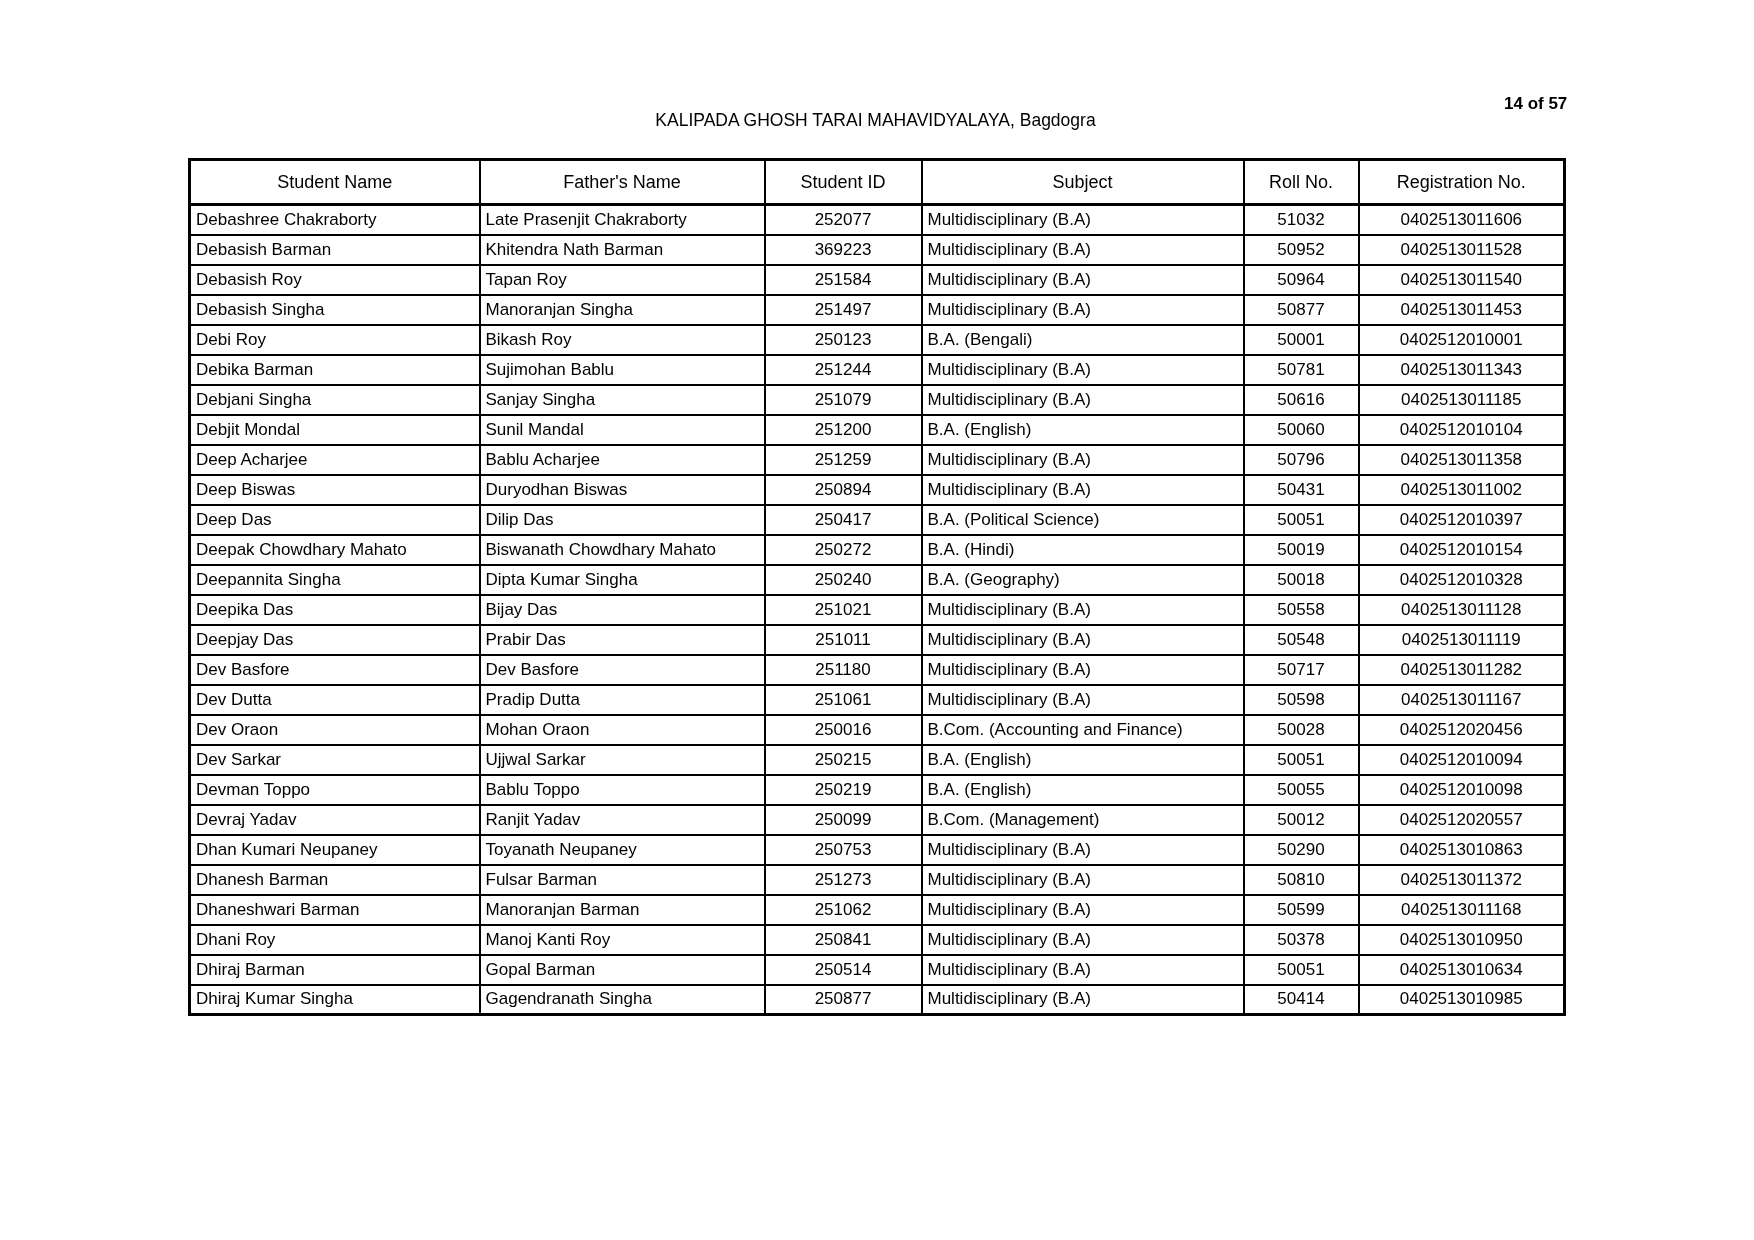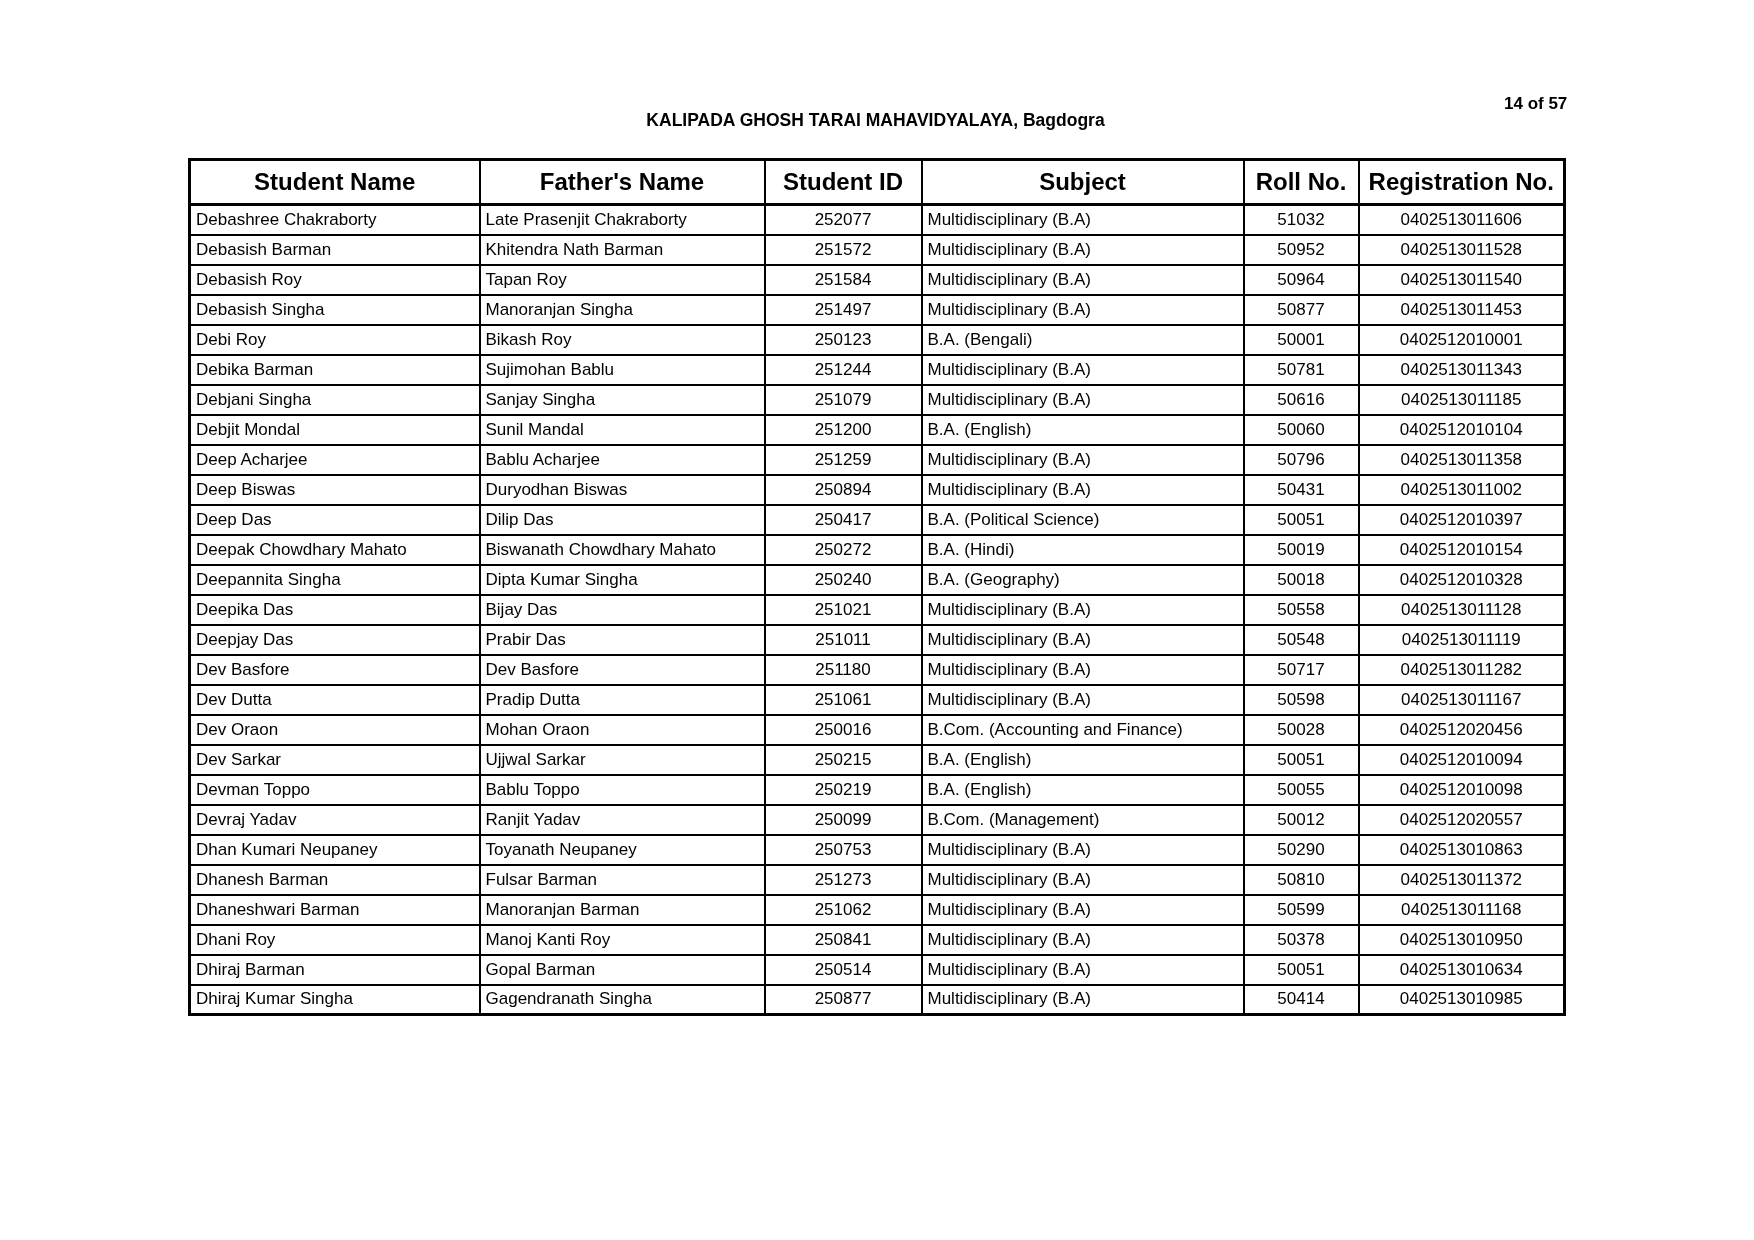--- a/index.html
+++ b/index.html
@@ -15,41 +15,41 @@
     top: 94px; left: 1504px; width: 160px;
     text-align: left;
     font-size: 17px;
     font-weight: bold;
   }
   .doc-title {
     position: absolute;
     top: 110px; left: 188px; width: 1375px;
     text-align: center;
     font-size: 17.5px;
-    font-weight: bold;
+    font-weight: normal;
   }
   table.students {
     position: absolute;
     top: 158px; left: 188px;
     width: 1375px;
     border-collapse: collapse;
     table-layout: fixed;
     border: 3px solid #000;
   }
   table.students th, table.students td {
     border: 2px solid #000;
     font-size: 17px;
     overflow: hidden;
     white-space: nowrap;
     padding: 0 5px;
   }
   table.students th {
     height: 45px;
-    font-size: 24px;
-    font-weight: bold;
+    font-size: 18px;
+    font-weight: normal;
     border-bottom: 3px solid #000;
   }
   table.students td { height: 30px; }
   td.al { text-align: left; }
   td.ac { text-align: center; }
   col.c0 { width: 290px; }
   col.c1 { width: 285px; }
   col.c2 { width: 157px; }
   col.c3 { width: 322px; }
   col.c4 { width: 115px; }
@@ -86,21 +86,21 @@
         <td class="al">Debashree Chakraborty</td>
         <td class="al">Late Prasenjit Chakraborty</td>
         <td class="ac">252077</td>
         <td class="al">Multidisciplinary (B.A)</td>
         <td class="ac">51032</td>
         <td class="ac">0402513011606</td>
       </tr>
       <tr>
         <td class="al">Debasish Barman</td>
         <td class="al">Khitendra Nath Barman</td>
-        <td class="ac">251572</td>
+        <td class="ac">369223</td>
         <td class="al">Multidisciplinary (B.A)</td>
         <td class="ac">50952</td>
         <td class="ac">0402513011528</td>
       </tr>
       <tr>
         <td class="al">Debasish Roy</td>
         <td class="al">Tapan Roy</td>
         <td class="ac">251584</td>
         <td class="al">Multidisciplinary (B.A)</td>
         <td class="ac">50964</td>

